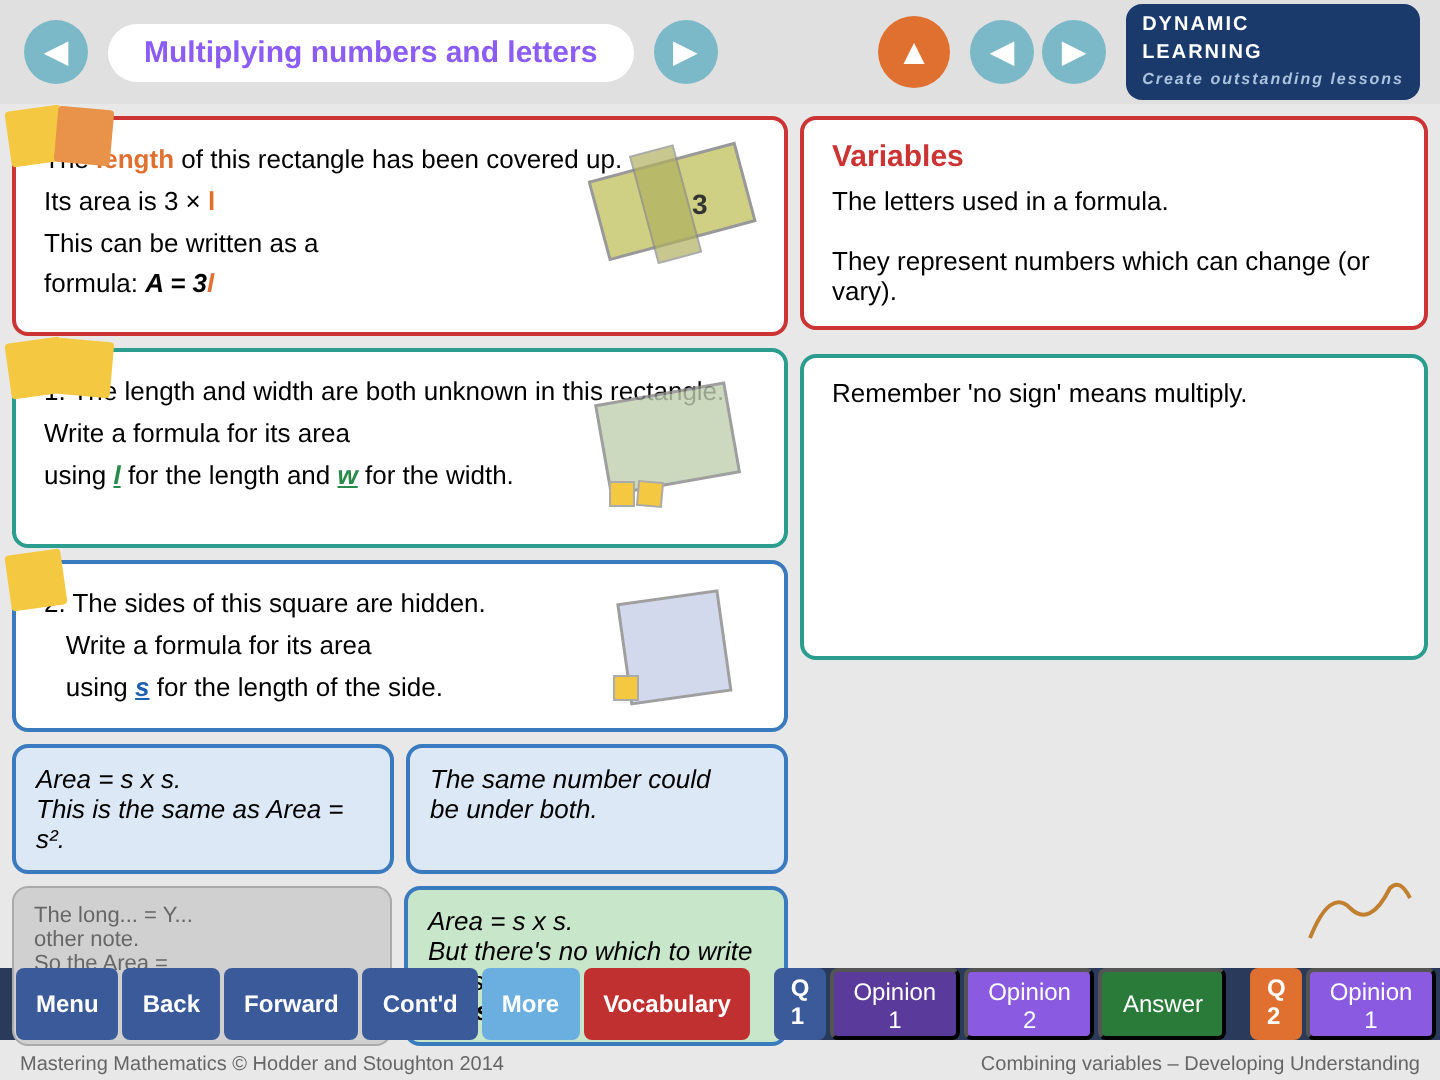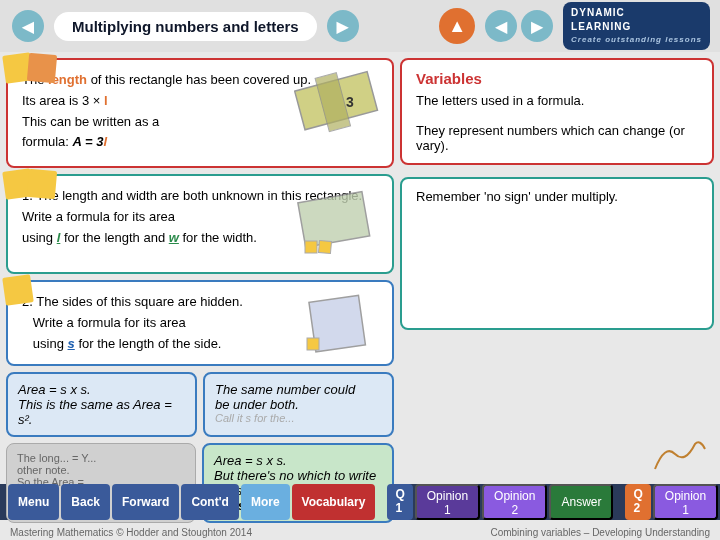--- a/index.html
+++ b/index.html
@@ -29,21 +29,21 @@
       display: flex; align-items: center; justify-content: center;
       color: white; font-size: 16px; cursor: pointer;
       margin: 0 2px;
     }
     .title-box {
       background: white;
       border-radius: 20px;
       padding: 6px 18px;
       font-size: 15px;
       font-weight: bold;
-      color: #0f172a;
+      color: #8b5cf6;
       margin: 0 8px;
     }
     .header-center-icon {
       width: 36px; height: 36px;
       background: #e07030;
       border-radius: 50%;
       display: flex; align-items: center; justify-content: center;
       color: white; font-size: 18px;
       margin-left: auto;
       margin-right: 8px;
@@ -398,21 +398,20 @@
     </div>
 
     <div class="formula-row">
       <div class="formula-box1">
         <div>Area = s x s.</div>
         <div>This is the same as Area = s².</div>
       </div>
       <div class="formula-box2">
         <div>The same number could</div>
         <div>be under both.</div>
-        <div style="color:#aaa;font-size:11px;">Call it s for the...</div>
       </div>
     </div>
 
     <div class="formula-row2">
       <div class="formula-box3">
         <div>The long... = Y...</div>
         <div>other note.</div>
         <div>So the Area =</div>
       </div>
       <div class="formula-box4">
@@ -427,21 +426,21 @@
   <div class="right-col">
 
     <div class="variables-box">
       <div class="variables-title">Variables</div>
       <div>The letters used in a formula.</div>
       <br>
       <div>They represent numbers which can change (or vary).</div>
     </div>
 
     <div class="remember-box">
-      <div>Remember 'no sign' under multiply.</div>
+      <div>Remember 'no sign' means multiply.</div>
     </div>
 
     <div style="flex:1;display:flex;align-items:flex-end;justify-content:flex-end;padding:4px;">
       <svg width="60" height="40" viewBox="0 0 60 40">
         <path d="M5,35 Q15,10 25,20 Q35,30 45,10 Q50,5 55,15" stroke="#c08030" stroke-width="2" fill="none"></path>
       </svg>
     </div>
 
   </div>
 </div>

